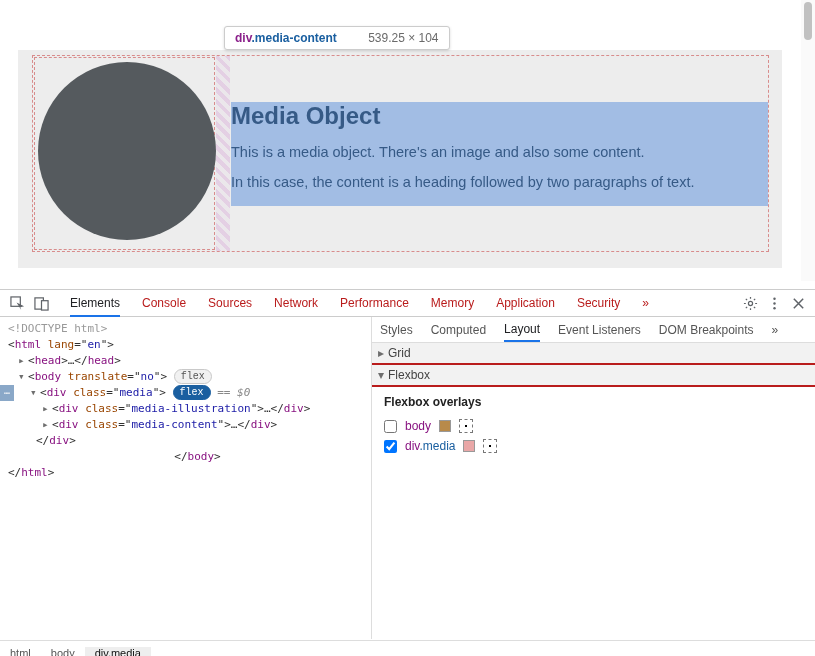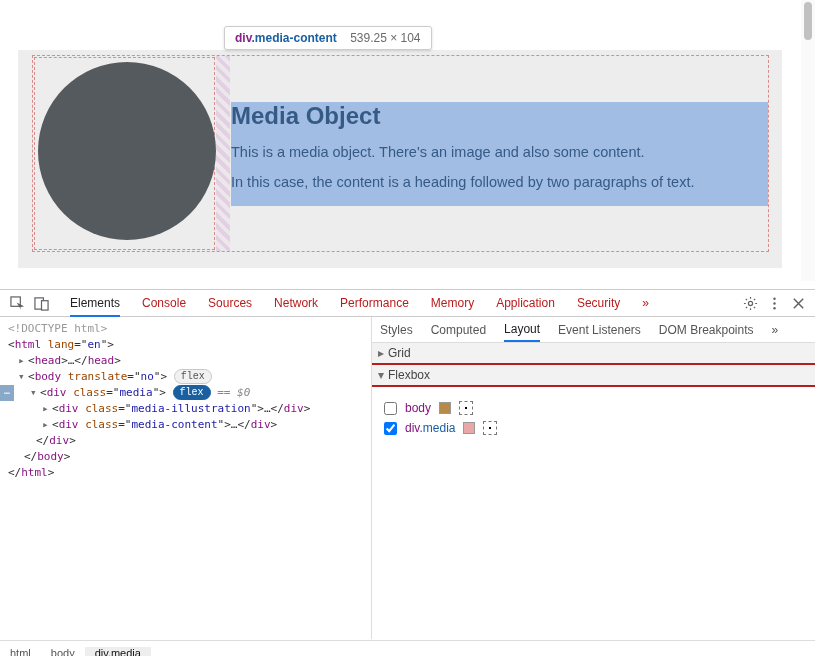--- a/index.html
+++ b/index.html
@@ -16,21 +16,21 @@
   .media-illustration-box { position:absolute; left:16px; top:7px; width:181px; height:193px; border:1px dashed #d88c8c; }
   .circle { position:absolute; left:20px; top:12px; width:178px; height:178px; border-radius:50%; background:#555a5e; }
   .selected-overlay { position:absolute; left:213px; top:52px; width:537px; height:104px; background:rgba(100,150,220,0.55); }
   .content-text { position:absolute; left:213px; top:52px; width:537px; color:#365a86; }
   .content-text h2 { font-size:24px; font-weight:700; margin-bottom:14px; }
   .content-text p { font-size:14.5px; margin-bottom:14px; }
 
   .hover-tooltip { position:absolute; left:224px; top:26px; background:#fff; border:1px solid #ccc; border-radius:3px; padding:4px 10px; font-size:12px; box-shadow:0 1px 3px rgba(0,0,0,0.15); white-space:nowrap; }
   .hover-tooltip .tag { color:#8a1e8a; font-weight:600; }
   .hover-tooltip .cls { color:#1a5fa0; font-weight:600; }
-  .hover-tooltip .dims { color:#6a6a6a; margin-left:10px; }
+  .hover-tooltip .dims { color:#6a6a6a; margin-left:28px; }
 
   .devtools { position:absolute; left:0; top:281px; width:815px; height:375px; background:#fff;margin-top:8px; }
   .dt-toolbar { height:28px; border-top:1px solid #ccc; border-bottom:1px solid #ccc; display:flex; align-items:center; padding:0 8px; gap:6px; }
   .dt-toolbar .spacer { flex:1; }
   .dt-tabs { display:flex; gap:22px; margin-left:14px; }
   .dt-tab { color:#b91c1c; cursor:pointer; padding:6px 0 5px; }
   .dt-tab.active { color:#202124; border-bottom:2px solid #1a73e8; }
   .icon-btn { width:18px; height:18px; display:flex; align-items:center; justify-content:center; color:#5f6368; cursor:pointer; }
   .icon-btn svg { width:15px; height:15px; }
 
@@ -149,36 +149,37 @@
       <div class="sel-row-gutter" style="top:68px;">⋯</div>
 
       <div class="dom-line"><span class="tok-doctype">&lt;!DOCTYPE html&gt;</span></div>
       <div class="dom-line">&lt;<span class="tok-tag">html</span> <span class="tok-attr">lang</span>="<span class="tok-val">en</span>"&gt;</div>
       <div class="dom-line" style="padding-left:10px;"><span class="twisty">▸</span>&lt;<span class="tok-tag">head</span>&gt;…&lt;/<span class="tok-tag">head</span>&gt;</div>
       <div class="dom-line" style="padding-left:10px;"><span class="twisty">▾</span>&lt;<span class="tok-tag">body</span> <span class="tok-attr">translate</span>="<span class="tok-val">no</span>"&gt; <span class="flex-badge">flex</span></div>
       <div class="dom-line" style="padding-left:22px;"><span class="twisty">▾</span>&lt;<span class="tok-tag">div</span> <span class="tok-attr">class</span>="<span class="tok-val">media</span>"&gt; <span class="flex-badge solid">flex</span><span class="tok-muted"> == $0</span></div>
       <div class="dom-line" style="padding-left:34px;"><span class="twisty">▸</span>&lt;<span class="tok-tag">div</span> <span class="tok-attr">class</span>="<span class="tok-val">media-illustration</span>"&gt;…&lt;/<span class="tok-tag">div</span>&gt;</div>
       <div class="dom-line" style="padding-left:34px;"><span class="twisty">▸</span>&lt;<span class="tok-tag">div</span> <span class="tok-attr">class</span>="<span class="tok-val">media-content</span>"&gt;…&lt;/<span class="tok-tag">div</span>&gt;</div>
       <div class="dom-line" style="padding-left:28px;">&lt;/<span class="tok-tag">div</span>&gt;</div>
-      <div class="dom-line" style="padding-left:16px;">&lt;/<span class="tok-tag">body</span>&gt;</div>
+      <div class="dom-line" style="padding-left:16px;text-align:center;">&lt;/<span class="tok-tag">body</span>&gt;</div>
       <div class="dom-line">&lt;/<span class="tok-tag">html</span>&gt;</div>
     </div>
 
     <div class="right-pane">
       <div class="subtabs">
         <div class="subtab">Styles</div>
         <div class="subtab">Computed</div>
         <div class="subtab active">Layout</div>
         <div class="subtab">Event Listeners</div>
         <div class="subtab">DOM Breakpoints</div>
         <div class="subtab">»</div>
       </div>
       <div class="section-hdr"><span class="twisty">▸</span><span>Grid</span></div>
       <div class="section-hdr"><span class="twisty">▾</span><span>Flexbox</span></div>
       <div class="flex-overlays">
+        <h4>Flexbox overlays</h4>
         <div class="fo-row">
           <input type="checkbox" style="">
           <span><span class="tagname">body</span><span class="clsname"></span></span>
           <span class="swatch" style="background:#b88a4a"></span>
           <span class="aim-icon"></span>
         </div>
         <div class="fo-row">
           <input type="checkbox" checked="" style="">
           <span><span class="tagname">div</span><span class="clsname">.media</span></span>
           <span class="swatch" style="background:#e9a7a7"></span>

